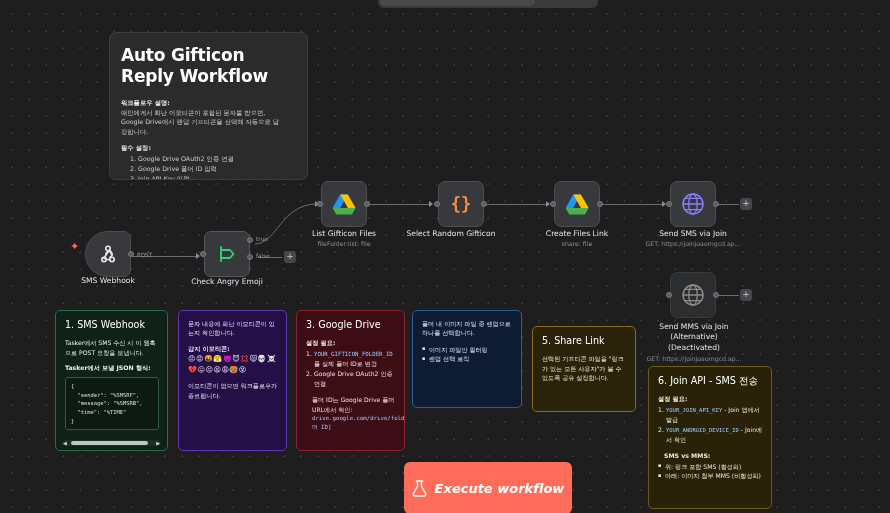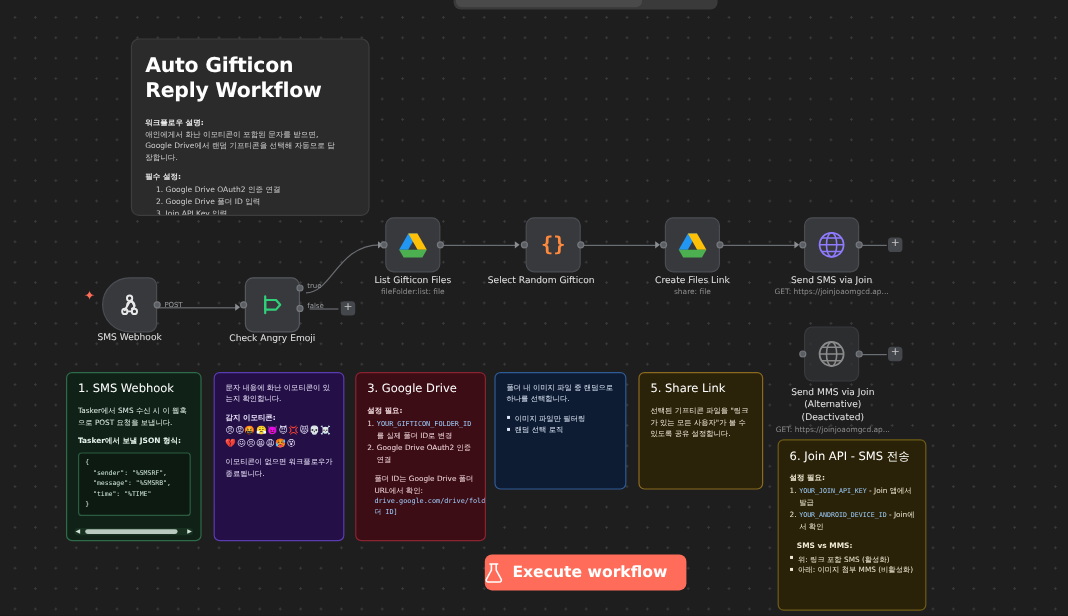--- a/index.html
+++ b/index.html
@@ -169,37 +169,37 @@
            background: #3d0d15; border: 1px solid #8a2330; color: #f2dcdf; }
   #note3 h2 { color: #ffffff; }
   #note3 .mono { font-size: 5.7px; color: #9ecfff; }
 
   
   #note4 { left: 412px; top: 310px; width: 110px; height: 98px;
            background: #0e1c33; border: 1px solid #2f5b96; color: #dce7f7; }
   #note4 h2 { color: #ffffff; }
 
   
-  #note5 { left: 532px; top: 310px; width: 104px; height: 98px;
+  #note5 { left: 532px; top: 326px; width: 104px; height: 86px;
            background: #2b220a; border: 1px solid #8a6a1e; color: #f3eada; }
   #note5 h2 { color: #ffffff; }
 
   
   #note6 { left: 648px; top: 366px; width: 124px; height: 143px;
            background: #2a2208; border: 1px solid #6f5c16; color: #f0ead6; }
   #note6 h2 { color: #ffffff; }
   #note6 .mono { font-size: 5.5px; color: #9ecfff; }
 
   
   #exec-btn {
     position: absolute; left: 404px; top: 462px;
-    width: 168px; height: 30px;
+    width: 168px; height: 52px;
     background: #ff6d5a; border-radius: 6px;
-    display: flex; align-items: center; 
-    gap: 8px; cursor: pointer;
+    display: flex; align-items: center; justify-content: center;
+    gap: 8px; cursor: pointer; font-style: italic;
   }
   #exec-btn .lbl { color: #ffffff; font-size: 13px; font-weight: 700; }
 </style>
 </head>
 <body>
 
 <div id="canvas">
 
   <div id="top-bar"></div>
   <div id="top-bar-inner"></div>

